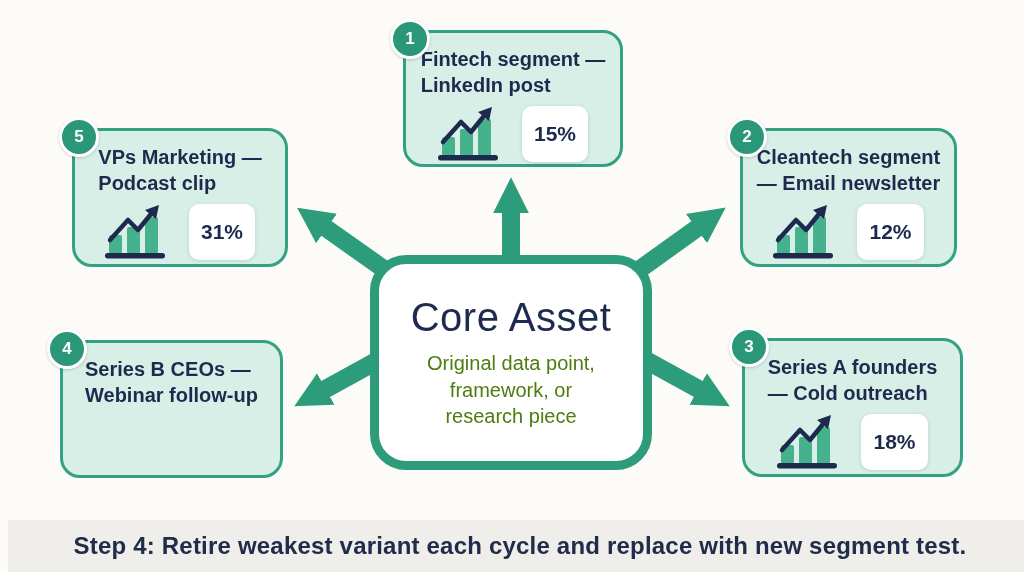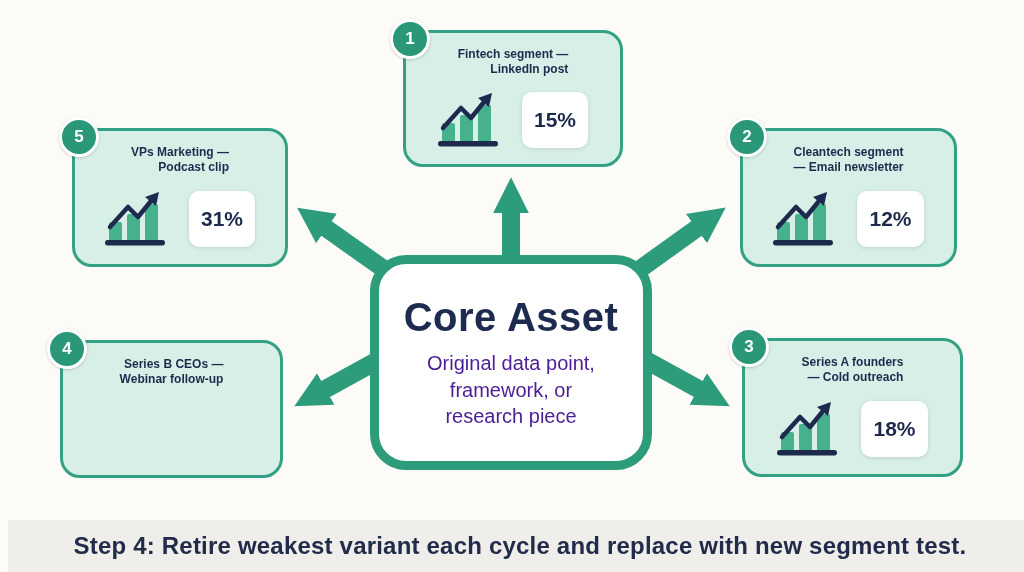--- a/index.html
+++ b/index.html
@@ -22,46 +22,46 @@
   .card-3{left:742px;top:338px;width:221px;height:139px;}
   .card-4{left:60px; top:340px;width:223px;height:138px;}
   .card-5{left:72px; top:128px;width:216px;height:139px;}
   .badge{
     position:absolute;left:-16px;top:-14px;width:34px;height:34px;
     background:#2a9878;border:3px solid #ffffff;border-radius:50%;
     color:#ffffff;font-weight:bold;font-size:17px;line-height:34px;
     text-align:center;box-shadow:0 1px 3px rgba(0,0,0,.18);
   }
   .card-title{
-    color:#1e2a4d;font-weight:bold;font-size:12px;line-height:1.28;
-    text-align:right;white-space:pre-line;margin:2px 4px 0 4px;
+    color:#1e2a4d;font-weight:bold;font-size:20px;line-height:1.28;
+    text-align:left;white-space:pre-line;margin:2px 4px 0 4px;
   }
   .card-row{
     display:flex;align-items:center;justify-content:center;gap:14px;
     margin-top:8px;flex:1;padding-bottom:10px;
   }
   .pill{
     background:#ffffff;border-radius:10px;padding:16px 12px;
     color:#1e2a4d;font-weight:bold;font-size:21px;
     box-shadow:0 1px 4px rgba(0,0,0,.13);
   }
   .growth-icon{display:block;}
   
   .center-box{
     position:absolute;z-index:3;left:370px;top:255px;width:282px;height:215px;
     box-sizing:border-box;background:#ffffff;border:9px solid #2d9c7b;
     border-radius:36px;display:flex;flex-direction:column;
     align-items:center;justify-content:center;text-align:center;
   }
   .center-title{
-    color:#1d2b4f;font-weight:700;font-size:40px;letter-spacing:.5px;
+    color:#1d2b4f;font-weight:400;font-size:40px;letter-spacing:.5px;
     margin:0 0 10px 0;
   }
   .center-subtitle{
-    color:#4c1d95;font-size:20px;line-height:1.32;white-space:pre-line;margin:0;
+    color:#4d7c0f;font-size:20px;line-height:1.32;white-space:pre-line;margin:0;
   }
   
   .banner{
     position:absolute;z-index:2;left:8px;top:520px;width:1024px;height:52px;
     background:#efeeeb;display:flex;align-items:center;justify-content:center;
   }
   .banner-text{
     color:#212b4a;font-size:24px;font-weight:600;letter-spacing:.2px;
   }
 </style>

